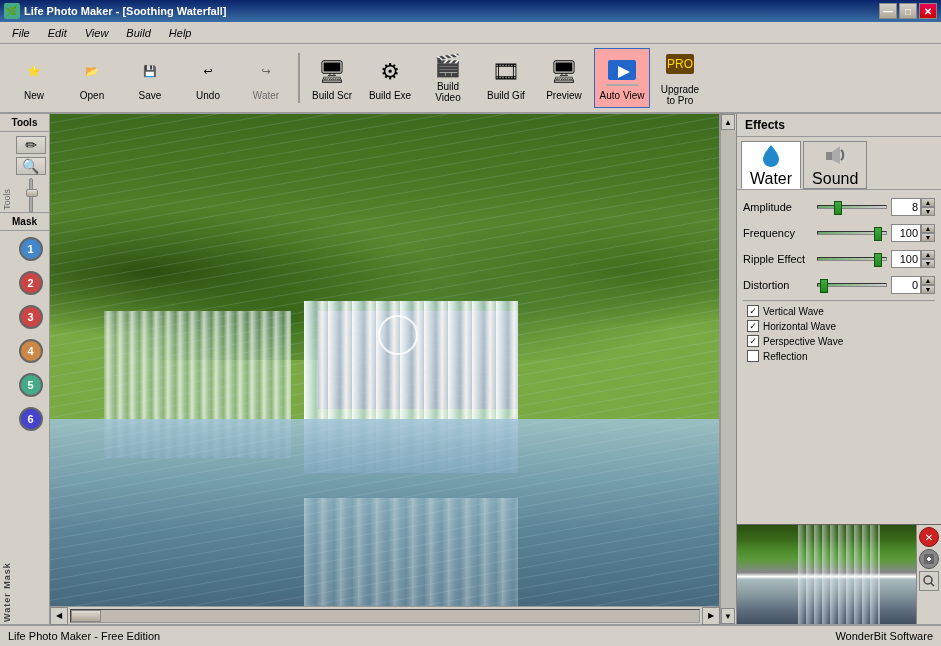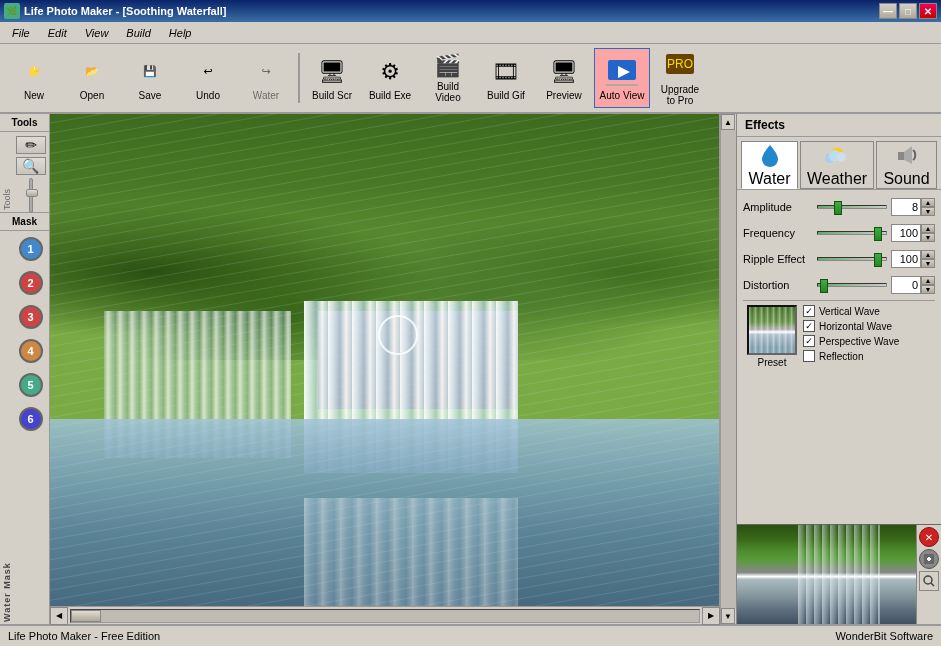--- a/index.html
+++ b/index.html
@@ -263,31 +263,20 @@
         <div class="tab-icon">
           <svg width="26" height="26" viewBox="0 0 26 26">
               <path d="M13 3 C13 3 5 12 5 17 C5 21.4 8.6 25 13 25 C17.4 25 21 21.4 21 17 C21 12 13 3 13 3Z" fill="#2288cc"></path>
             </svg>
         </div>
         <span class="tab-label">Water</span>
       </div>
       <div class="effect-tab">
         <div class="tab-icon">
           <svg width="26" height="26" viewBox="0 0 26 26">
-              <circle cx="13" cy="13" r="7" fill="#ffcc00"></circle>
-              <circle cx="6" cy="16" r="5" fill="#aaccee"></circle>
-              <circle cx="11" cy="14" r="6" fill="#bbddee"></circle>
-              <circle cx="17" cy="15" r="5" fill="#ccddee"></circle>
-            </svg>
-        </div>
-        <span class="tab-label">Weather</span>
-      </div>
-      <div class="effect-tab">
-        <div class="tab-icon">
-          <svg width="26" height="26" viewBox="0 0 26 26">
               <rect x="4" y="10" width="6" height="8" fill="#888"></rect>
               <polygon points="10,10 10,18 18,22 18,4" fill="#aaa"></polygon>
               <path d="M19,8 C22,10 22,16 19,18" stroke="#666" stroke-width="2" fill="none"></path>
             </svg>
         </div>
         <span class="tab-label">Sound</span>
       </div>
     </div>
 
     <div class="effects-controls">
@@ -352,28 +341,20 @@
           <div class="value-spinners">
             <div class="spin-btn">▲</div>
             <div class="spin-btn">▼</div>
           </div>
         </div>
       </div>
 
 
 
       <div class="preset-section">
-        <div style="display:flex; flex-direction:column; align-items:center; gap:2px;">
-          <div style="width:50px; height:50px; background:#888; border:2px inset #666; overflow:hidden;">
-            <div style="width:50px; height:50px; background:linear-gradient(180deg,#3a6a1a 0%,#5a8a3a 30%,#aaa 45%,white 50%,#aabbcc 55%,#7799aa 80%);">
-              <div style="width:100%; height:100%; background:repeating-linear-gradient(90deg,rgba(255,255,255,0.5) 0px,transparent 3px,rgba(255,255,255,0.3) 6px);"></div>
-            </div>
-          </div>
-          <span style="font-size:10px;">Preset</span>
-        </div>
         <div class="preset-checkboxes">
           <div class="checkbox-row">
             <div class="cb checked"></div>
             <span>Vertical Wave</span>
           </div>
           <div class="checkbox-row">
             <div class="cb checked"></div>
             <span>Horizontal Wave</span>
           </div>
           <div class="checkbox-row">

